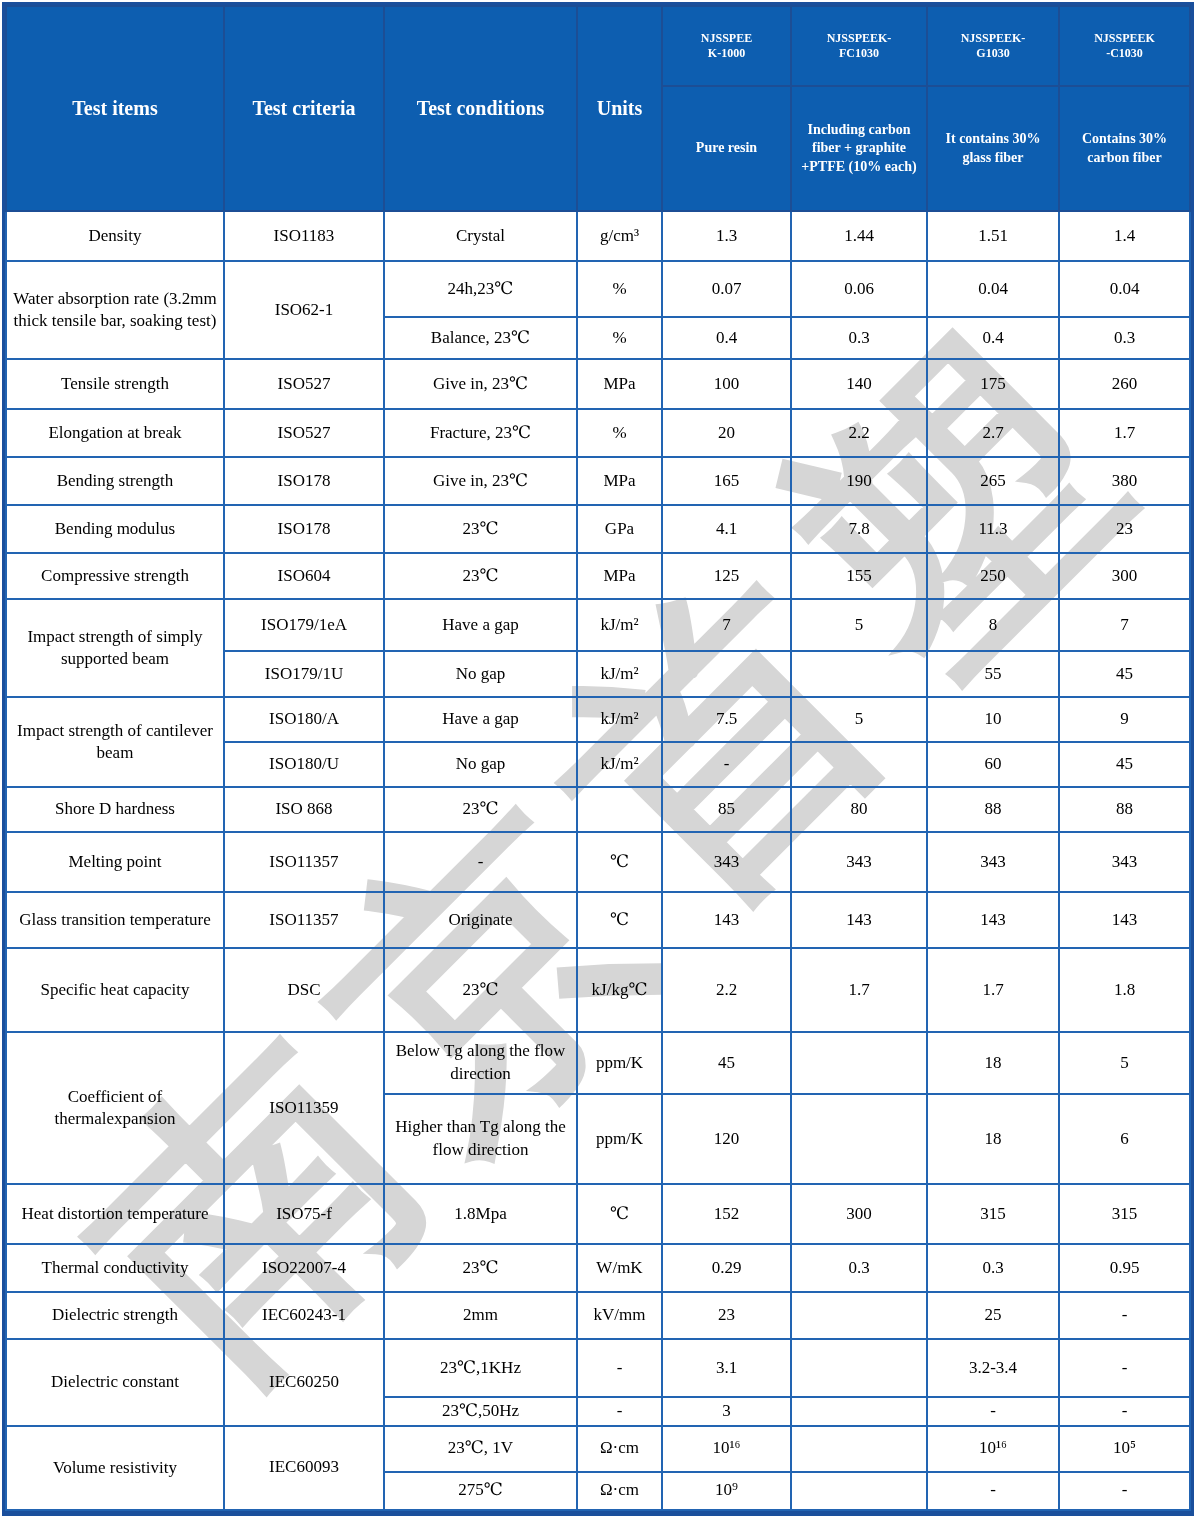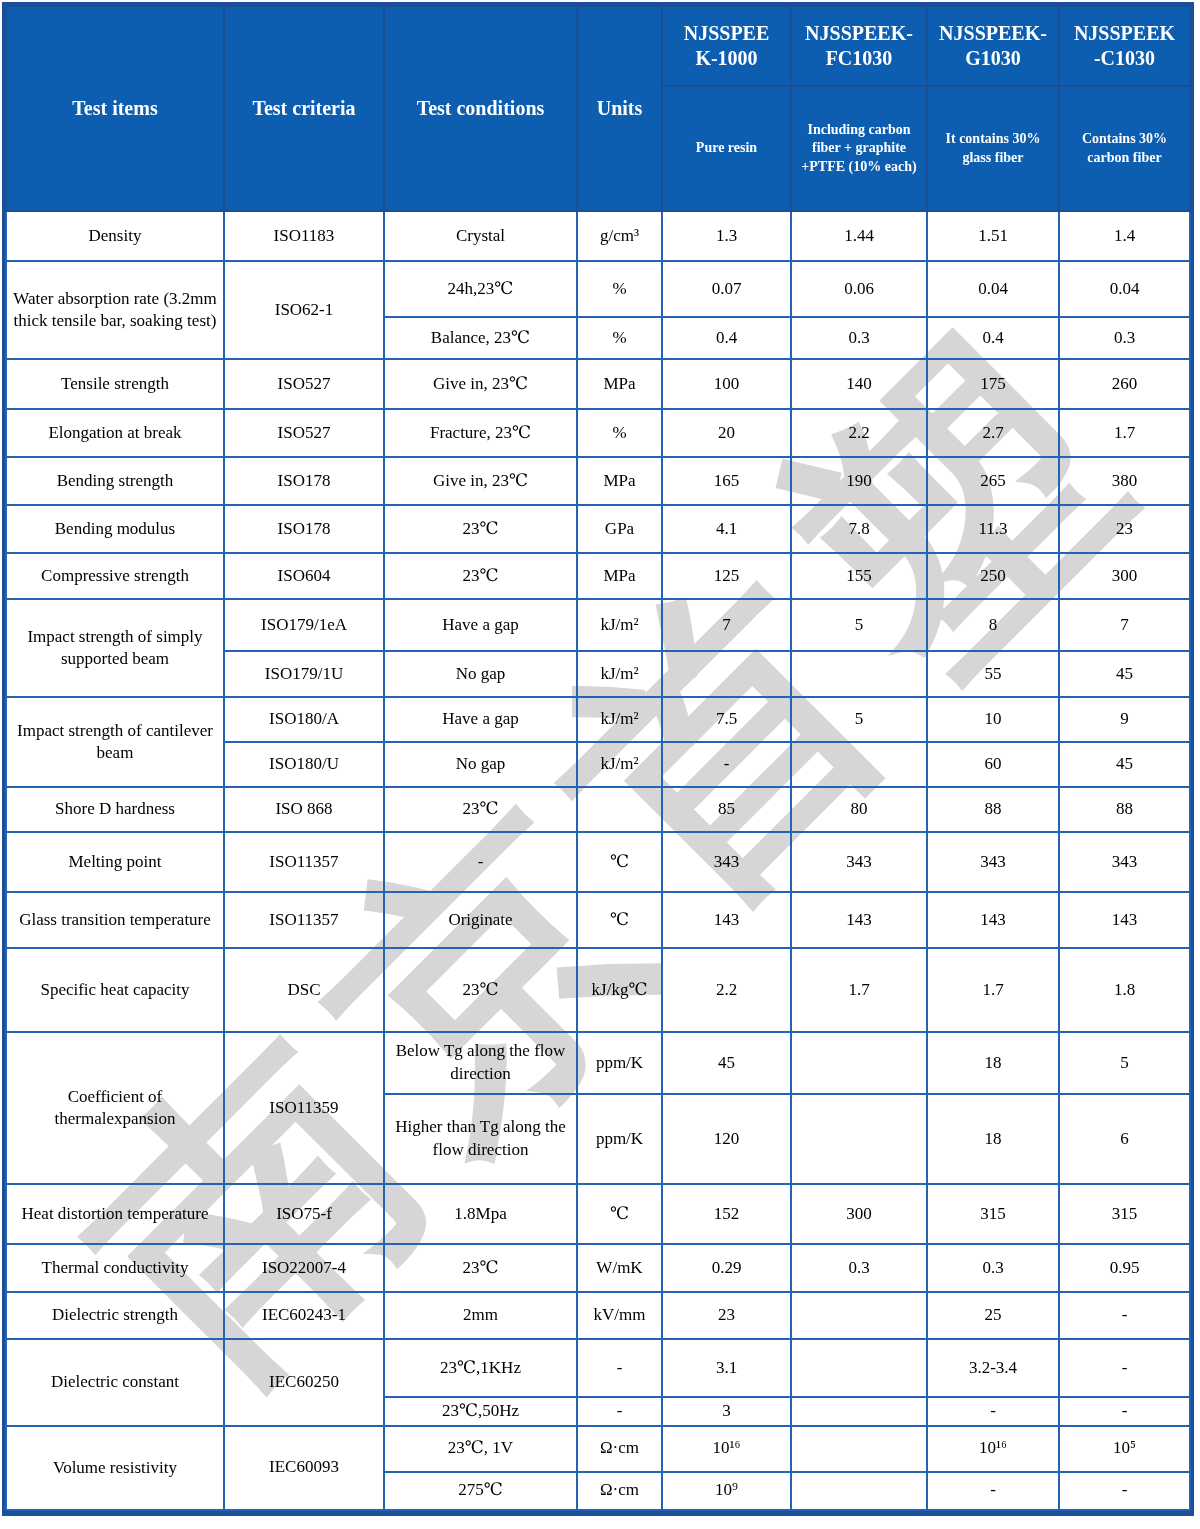--- a/index.html
+++ b/index.html
@@ -2,21 +2,21 @@
 <html><head>
 <meta charset="utf-8">
 <style>
   html,body{margin:0;padding:0;background:#ffffff;}
   body{width:1200px;font-family:"Liberation Serif","DejaVu Serif","DejaVu Sans",serif;}
   .page{position:relative;width:1192px;padding:2px;overflow:hidden;}
   .frame{position:relative;border:3px solid #1a4f9c;border-bottom:5px solid #1a4f9c;background:transparent;z-index:1;}
   table{border-collapse:collapse;width:100%;table-layout:fixed;position:relative;z-index:1;background:transparent;}
   th{background:#0d5eb0;color:#ffffff;border:2px solid #1c4e95;font-weight:bold;vertical-align:middle;text-align:center;}
   th.static-col{font-size:20px;padding:2px 4px;}
-  th.prod-name{font-size:20px;white-space:pre-line;padding:4px 0;line-height:1.25;}
+  th.prod-name{font-size:12px;white-space:pre-line;padding:4px 0;line-height:1.25;}
   th.prod-desc{font-size:14px;padding:4px 5px;line-height:1.3;}
   td{border:2px solid #2264b2;color:#000000;font-size:17px;text-align:center;vertical-align:middle;
      padding:2px 4px;background:transparent;white-space:pre-line;line-height:1.35;}
   td.item-cell{line-height:1.3;}
   .watermark{position:absolute;left:620px;top:850px;transform:translate(-50%,-50%) rotate(-45deg);
      color:#d6d6d6;font-size:295px;font-weight:bold;letter-spacing:34px;white-space:nowrap;
      z-index:0;pointer-events:none;font-family:"DejaVu Sans","Liberation Serif",sans-serif;}
 </style>
 </head>
 <body>

